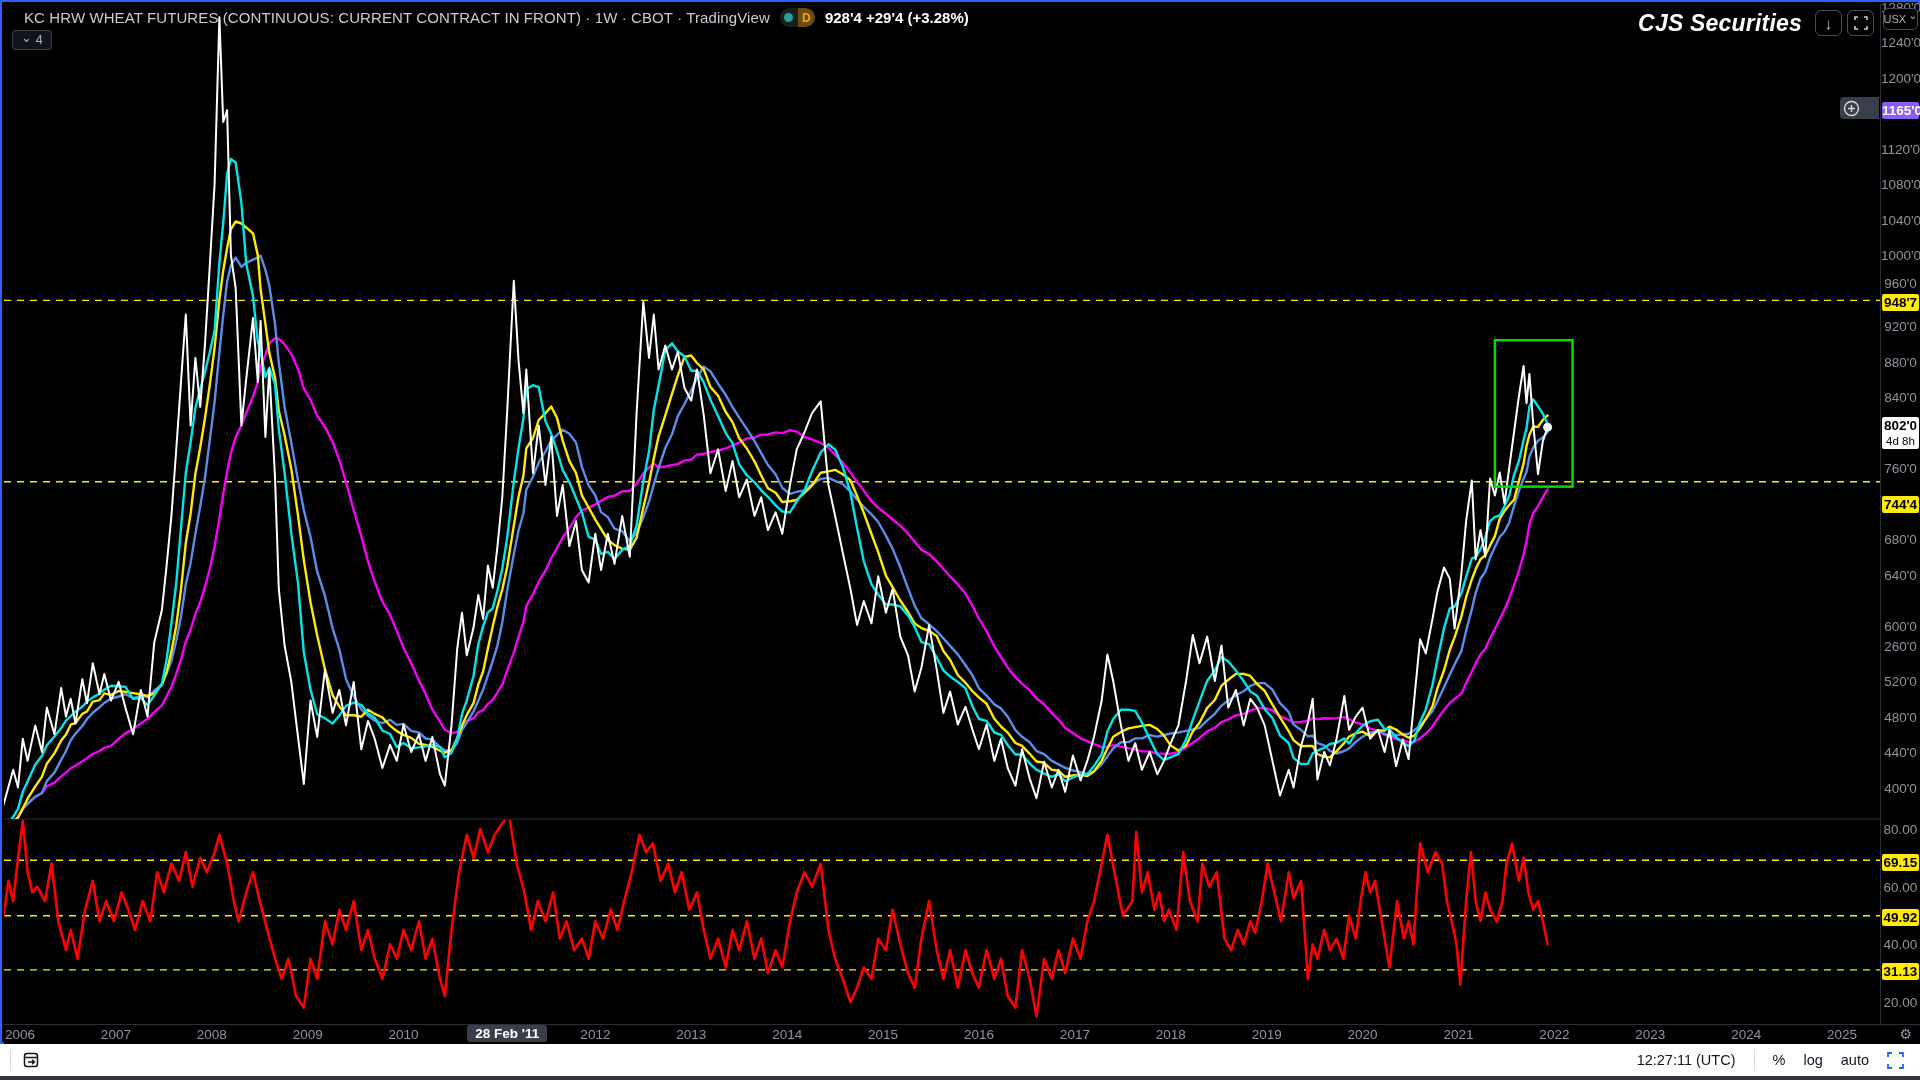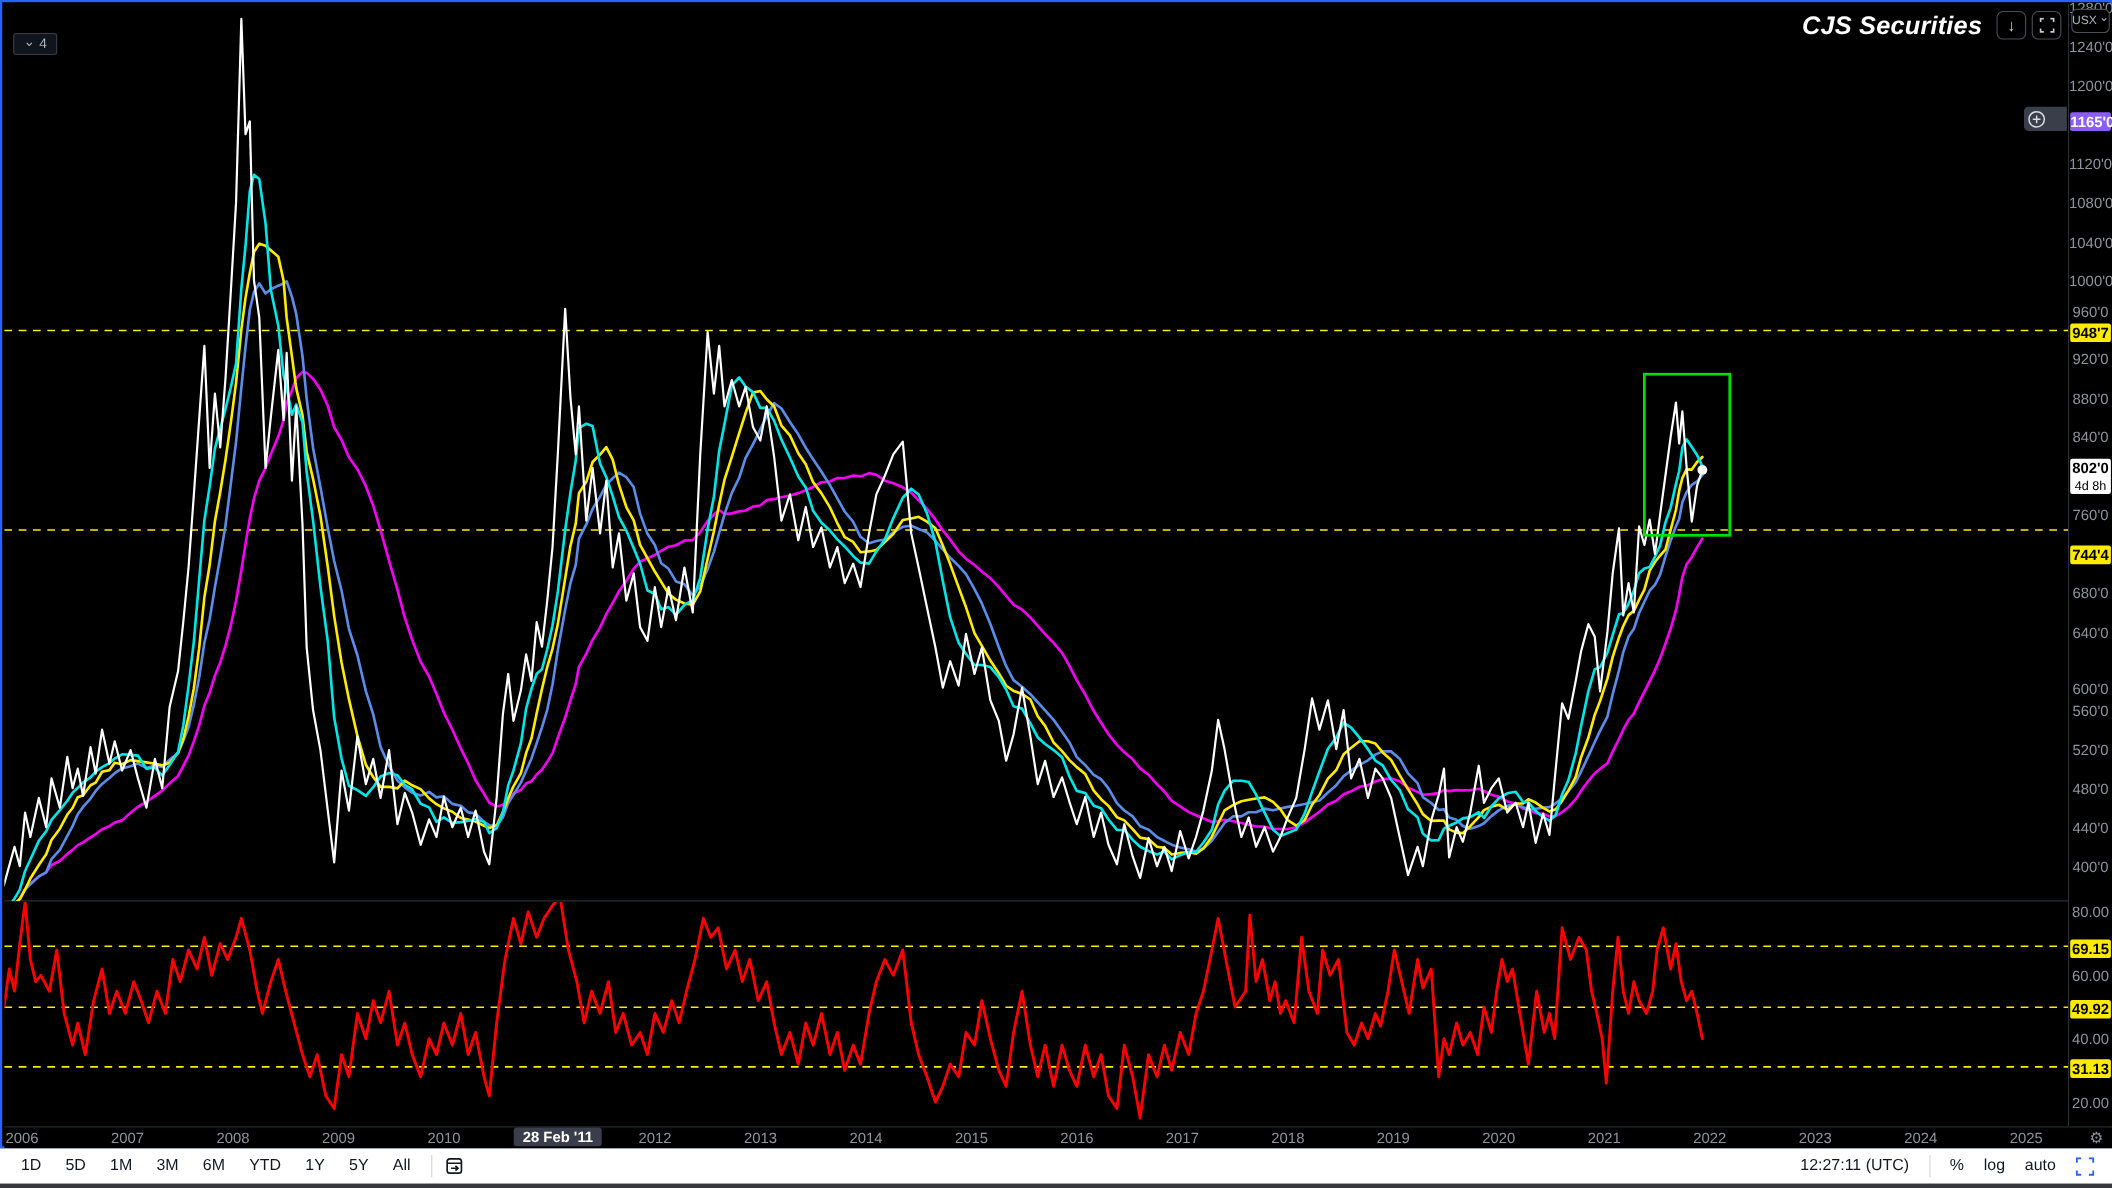--- a/index.html
+++ b/index.html
@@ -90,20 +90,30 @@
         <polyline points="-51.1,847.6 -36.7,841.0 -27.2,840.2 -17.6,835.4 -8.0,833.4 1.6,828.2 11.2,814.9 16.0,806.8 20.8,789.8 25.6,779.4 33.3,762.4 40.0,753.7 44.8,743.3 52.4,734.5 59.2,726.0 64.0,718.6 68.7,714.2 73.5,709.5 80.3,704.7 85.0,699.6 90.8,695.4 97.5,691.7 102.3,687.6 109.0,683.7 116.7,684.2 123.4,684.9 131.1,696.8 138.8,696.0 145.5,703.1 152.2,693.5 159.9,681.5 164.6,657.8 169.4,621.5 174.2,581.5 179.0,525.8 183.8,471.0 188.6,440.3 193.4,405.6 198.2,387.5 203.0,369.7 207.8,350.3 212.6,328.6 217.4,260.5 221.2,221.2 225.1,171.8 228.9,157.0 233.7,160.8 239.4,201.1 244.2,261.4 251.0,294.1 255.8,339.4 258.6,350.3 263.4,375.0 267.3,365.7 273.0,382.0 276.8,427.1 282.6,471.0 289.3,531.2 296.0,581.2 301.8,650.3 308.5,687.6 315.2,712.3 322.9,716.3 330.6,721.5 337.3,713.6 344.0,703.9 351.7,700.7 359.3,702.8 366.0,711.4 372.7,715.7 380.4,728.7 388.1,732.0 394.8,745.1 401.5,741.0 409.2,746.2 416.9,745.4 423.6,744.2 430.3,742.9 438.0,745.1 442.8,755.3 449.5,750.9 455.2,736.7 460.0,712.0 464.8,698.4 471.5,674.0 476.3,642.2 481.1,624.4 485.9,610.5 490.7,606.4 495.5,588.2 500.3,566.4 505.1,536.1 511.8,479.8 516.6,445.7 521.4,416.6 524.3,387.2 531.0,383.2 536.7,385.2 543.5,419.3 549.2,431.8 555.0,449.0 560.7,468.2 567.4,480.3 574.1,496.3 579.9,510.5 586.6,534.8 593.3,537.7 599.1,551.9 605.8,549.9 612.5,557.0 620.2,547.9 627.8,543.7 634.6,523.5 641.3,478.9 647.0,449.6 651.8,408.0 656.6,383.6 663.3,348.4 670.0,341.2 675.8,349.4 682.5,354.5 689.2,368.8 695.0,368.8 701.7,380.4 708.4,397.7 716.1,413.9 723.7,431.1 730.5,441.1 737.2,462.4 744.8,473.2 752.5,480.3 759.2,488.3 765.9,494.8 773.6,503.4 780.3,509.5 788.0,510.4 794.7,499.3 802.4,488.5 810.1,469.0 818.7,450.5 826.4,442.3 833.1,447.5 840.7,464.7 848.4,490.7 855.1,526.1 861.8,559.3 869.5,582.4 876.2,592.5 883.9,602.5 890.6,602.5 898.3,604.4 906.0,613.5 912.7,624.9 919.4,640.1 927.1,642.2 934.7,655.6 941.4,668.4 948.1,674.4 955.8,679.9 963.5,686.4 970.2,703.7 976.9,717.0 984.6,718.9 992.3,730.5 999.0,732.8 1005.7,743.0 1013.4,752.5 1020.1,752.5 1027.7,761.5 1034.5,767.8 1042.1,771.6 1049.8,774.8 1056.5,772.2 1063.2,779.3 1070.9,775.4 1078.6,772.5 1085.3,772.3 1092.0,763.9 1099.7,752.4 1105.4,729.4 1111.2,717.0 1118.9,707.8 1126.5,707.8 1133.2,708.9 1139.9,720.4 1147.6,736.7 1155.3,752.2 1162.0,758.1 1168.7,755.2 1176.4,752.2 1184.1,737.4 1190.8,717.9 1197.5,699.4 1205.2,678.7 1212.8,668.4 1219.5,655.0 1226.3,659.5 1233.9,668.6 1241.6,679.0 1248.3,689.4 1255.0,693.8 1262.7,707.1 1270.4,716.0 1278.0,733.6 1286.7,741.0 1291.5,755.8 1299.1,762.1 1305.9,761.7 1310.7,751.3 1315.4,748.7 1322.2,745.7 1327.9,742.0 1334.6,740.8 1342.3,736.4 1347.1,741.6 1353.8,731.1 1360.5,723.7 1368.2,719.2 1375.9,717.8 1382.6,727.1 1387.4,727.1 1394.1,735.4 1400.8,740.7 1406.6,744.1 1412.3,738.9 1418.1,720.1 1423.8,707.4 1430.5,682.8 1435.3,658.3 1442.0,626.3 1447.8,606.4 1452.6,604.6 1459.3,591.4 1464.1,575.2 1469.8,556.5 1473.7,555.2 1478.5,547.1 1483.3,535.1 1488.1,519.1 1492.9,514.8 1497.7,513.5 1502.5,504.2 1507.2,493.8 1512.0,473.1 1516.8,459.5 1521.6,437.9 1524.5,426.4 1527.4,404.8 1531.2,397.4 1536.0,404.3 1540.8,411.7 1545.6,421.9" fill="none" stroke="#00E5E5" stroke-width="2.4" stroke-linejoin="round" stroke-linecap="round"></polyline>
         <polyline points="-51.1,847.6 -36.7,834.3 -27.2,838.8 -17.6,821.0 -8.0,825.4 1.6,802.4 11.2,767.8 16.0,785.5 20.8,736.7 25.6,758.9 33.3,723.4 40.0,750.0 44.8,705.6 52.4,732.3 59.2,686.1 64.0,714.5 68.7,696.8 73.5,721.6 80.3,677.2 85.0,701.2 90.8,661.3 97.5,692.3 102.3,671.9 109.0,698.5 116.7,679.9 123.4,705.6 131.1,732.3 138.8,687.9 145.5,714.5 152.2,640.8 159.9,608.0 164.6,563.6 169.4,513.9 174.2,448.3 179.0,379.9 183.8,312.5 188.6,423.4 193.4,355.9 198.2,404.8 203.0,341.8 207.8,263.6 212.6,182.0 217.4,15.2 221.2,119.9 225.1,108.3 228.9,253.0 233.7,286.7 239.4,423.4 244.2,377.3 251.0,316.0 255.8,379.9 258.6,318.7 263.4,434.9 267.3,367.5 273.0,474.9 276.8,586.7 282.6,643.5 289.3,679.9 296.0,734.9 301.8,781.9 308.5,698.5 315.2,734.9 322.9,667.5 330.6,710.9 337.3,687.9 344.0,723.4 351.7,679.9 359.3,747.3 366.0,718.9 372.7,736.7 380.4,766.0 388.1,742.9 394.8,758.9 401.5,722.5 409.2,750.0 416.9,732.3 423.6,758.9 430.3,734.9 438.0,772.2 442.8,783.7 449.5,723.4 455.2,647.0 460.0,610.7 464.8,653.3 471.5,625.8 476.3,592.9 481.1,616.9 485.9,563.6 490.7,585.8 495.5,544.1 500.3,495.3 505.1,411.0 511.8,278.7 516.6,359.5 521.4,411.0 524.3,367.5 531.0,471.3 536.7,423.4 543.5,482.9 549.2,434.9 555.0,513.9 560.7,482.9 567.4,544.1 574.1,519.3 579.9,568.1 586.6,580.5 593.3,531.7 599.1,568.1 605.8,531.7 612.5,561.9 620.2,513.9 627.8,554.8 634.6,411.0 641.3,300.0 647.0,355.9 651.8,312.5 656.6,367.5 663.3,343.5 670.0,367.5 675.8,349.7 682.5,386.1 689.2,398.5 695.0,367.5 701.7,412.8 708.4,471.3 716.1,447.4 723.7,489.1 730.5,458.9 737.2,495.3 744.8,477.5 752.5,513.9 759.2,495.3 765.9,528.1 773.6,510.4 780.3,531.7 788.0,482.9 794.7,447.4 802.4,430.5 810.1,411.0 818.7,399.4 826.4,482.9 833.1,513.9 840.7,550.3 848.4,586.7 855.1,623.1 861.8,599.1 869.5,621.3 876.2,574.3 883.9,610.7 890.6,586.7 898.3,634.6 906.0,653.3 912.7,689.6 919.4,665.7 927.1,623.1 934.7,667.5 941.4,710.9 948.1,689.6 955.8,722.5 963.5,704.7 970.2,726.9 976.9,747.3 984.6,722.5 992.3,758.9 999.0,736.7 1005.7,766.0 1013.4,783.7 1020.1,747.3 1027.7,776.6 1034.5,796.1 1042.1,759.8 1049.8,785.5 1056.5,767.8 1063.2,789.9 1070.9,753.5 1078.6,778.4 1085.3,758.9 1092.0,734.9 1099.7,698.5 1105.4,652.4 1111.2,679.0 1118.9,723.4 1126.5,758.9 1133.2,741.1 1139.9,767.8 1147.6,750.0 1155.3,772.2 1162.0,758.9 1168.7,741.1 1176.4,723.4 1184.1,679.0 1190.8,632.9 1197.5,661.3 1205.2,634.6 1212.8,679.0 1219.5,643.5 1226.3,705.6 1233.9,687.9 1241.6,723.4 1248.3,696.8 1255.0,705.6 1262.7,723.4 1270.4,758.9 1278.0,793.5 1286.7,767.8 1291.5,785.5 1299.1,743.8 1305.9,720.7 1310.7,696.8 1315.4,777.5 1322.2,750.0 1327.9,763.3 1334.6,736.7 1342.3,694.1 1347.1,727.8 1353.8,714.5 1360.5,705.6 1368.2,736.7 1375.9,727.8 1382.6,750.0 1387.4,727.8 1394.1,764.2 1400.8,737.6 1406.6,757.1 1412.3,696.8 1418.1,637.3 1423.8,651.5 1430.5,616.9 1435.3,590.3 1442.0,565.4 1447.8,576.9 1452.6,626.6 1459.3,572.5 1464.1,519.3 1469.8,478.4 1473.7,557.4 1478.5,528.1 1483.3,554.8 1488.1,476.6 1492.9,493.5 1497.7,470.4 1502.5,501.5 1507.2,466.0 1512.0,430.5 1516.8,395.0 1521.6,363.9 1524.5,401.2 1527.4,371.9 1531.2,421.6 1536.0,472.2 1540.8,439.4 1545.6,425.2" fill="none" stroke="#FFFFFF" stroke-width="2" stroke-linejoin="round" stroke-linecap="round"></polyline>
         <rect x="1492.8600000000088" y="338.2" width="77.67899999999486" height="146.4375" fill="none" stroke="#00DD00" stroke-width="2.5"></rect>
         <circle cx="1545.6050000000043" cy="425.17499999999995" r="4.5" fill="#FFF"></circle>
       </g>
       <g clip-path="url(#oscClip)">
         <polyline points="1.6,913.5 6.4,878.9 11.2,899.1 16.0,855.8 20.8,818.4 25.6,870.2 30.4,890.4 35.2,884.7 42.9,899.1 49.6,861.6 56.3,919.3 64.0,948.1 68.7,927.9 75.5,956.7 83.1,907.7 90.8,878.9 97.5,919.3 104.2,899.1 111.9,919.3 119.6,890.4 126.3,907.7 133.0,927.9 140.7,899.1 148.3,919.3 155.1,870.2 161.8,890.4 169.4,861.6 177.1,878.9 183.8,850.1 190.5,884.7 198.2,855.8 204.9,870.2 212.6,850.1 217.4,832.8 225.1,861.6 231.8,899.1 236.6,919.3 244.2,890.4 251.0,870.2 257.7,899.1 265.3,927.9 273.0,956.7 279.7,976.9 286.4,956.7 294.1,994.2 301.8,1005.7 308.5,956.7 315.2,976.9 322.9,919.3 330.6,942.3 337.3,907.7 344.0,927.9 351.7,899.1 359.3,948.1 366.0,927.9 372.7,956.7 380.4,976.9 388.1,942.3 394.8,956.7 401.5,927.9 409.2,948.1 416.9,919.3 423.6,956.7 430.3,936.6 438.0,976.9 442.8,994.2 449.5,927.9 457.1,870.2 464.8,832.8 471.5,855.8 478.2,827.0 485.9,850.1 492.6,832.8 500.3,821.2 507.0,812.6 514.7,861.6 522.4,890.4 529.1,927.9 535.8,899.1 543.5,919.3 551.1,890.4 557.8,936.6 564.5,919.3 572.2,948.1 579.9,936.6 586.6,956.7 593.3,919.3 601.0,936.6 608.7,907.7 615.4,927.9 622.1,899.1 629.8,870.2 637.4,832.8 644.1,850.1 650.9,841.4 658.5,878.9 666.2,861.6 672.9,890.4 679.6,870.2 687.3,907.7 695.0,890.4 701.7,927.9 708.4,956.7 716.1,936.6 723.7,965.4 730.5,927.9 737.2,948.1 744.8,919.3 752.5,956.7 759.2,936.6 765.9,971.1 773.6,948.1 780.3,965.4 788.0,919.3 794.7,890.4 802.4,870.2 810.1,884.7 818.7,861.6 826.4,927.9 833.1,956.7 840.7,976.9 848.4,1000.0 855.1,985.6 861.8,965.4 869.5,976.9 876.2,936.6 883.9,948.1 890.6,907.7 898.3,942.3 906.0,971.1 912.7,985.6 919.4,936.6 927.1,899.1 934.7,948.1 941.4,976.9 948.1,948.1 955.8,985.6 963.5,948.1 970.2,971.1 976.9,985.6 984.6,948.1 992.3,976.9 999.0,956.7 1005.7,994.2 1013.4,1005.7 1020.1,948.1 1027.7,976.9 1034.5,1014.4 1042.1,956.7 1049.8,976.9 1056.5,948.1 1063.2,971.1 1070.9,936.6 1078.6,956.7 1085.3,919.3 1092.0,899.1 1099.7,861.6 1105.4,832.8 1114.1,878.9 1120.8,913.5 1130.4,899.1 1134.2,829.9 1139.9,890.4 1145.7,870.2 1152.4,907.7 1157.2,890.4 1162.0,919.3 1166.8,907.7 1174.5,927.9 1181.2,850.1 1187.9,899.1 1195.6,919.3 1200.4,861.6 1207.1,884.7 1214.8,870.2 1222.4,936.6 1229.1,948.1 1235.8,927.9 1241.6,942.3 1248.3,919.3 1253.1,930.8 1259.8,899.1 1265.6,861.6 1272.3,890.4 1279.0,919.3 1286.7,870.2 1291.5,896.2 1299.1,878.9 1305.9,976.9 1310.7,942.3 1315.4,956.7 1322.2,927.9 1327.9,948.1 1334.6,936.6 1341.3,956.7 1347.1,913.5 1353.8,936.6 1358.6,899.1 1363.4,870.2 1368.2,890.4 1373.0,878.9 1379.7,919.3 1387.4,965.4 1395.0,899.1 1401.8,936.6 1406.6,919.3 1411.3,942.3 1418.1,841.4 1425.7,870.2 1433.4,850.1 1440.1,861.6 1444.9,899.1 1449.7,919.3 1454.5,942.3 1458.3,982.7 1464.1,899.1 1468.9,850.1 1473.7,899.1 1478.5,919.3 1483.3,890.4 1488.1,907.7 1494.8,919.3 1500.5,899.1 1504.4,861.6 1510.1,841.4 1516.8,878.9 1521.6,855.8 1526.4,890.4 1531.2,907.7 1536.0,899.1 1540.8,919.3 1545.6,942.3" fill="none" stroke="#FF0000" stroke-width="2.6" stroke-linejoin="round" stroke-linecap="round"></polyline>
       </g>
     </svg>
 
+  <div id="legend">
+    <span id="symbol-title">KC HRW WHEAT FUTURES (CONTINUOUS: CURRENT CONTRACT IN FRONT) · 1W · CBOT · TradingView</span>
+    <span id="interval-pill">
+      <span class="dot-side">
+          <span class="dot"></span>
+        </span>
+      <span class="d-side">D</span>
+    </span>
+    <span id="price-block">928'4  +29'4 (+3.28%)</span>
+  </div>
   <div id="collapse-chip">
     <span style="margin-top:-6px;">⌄</span>
     <span>4</span>
   </div>
 
   <div id="brand">CJS Securities</div>
   <div class="hdr-btn" id="btn-download">
     <span>↓</span>
   </div>
   <div class="hdr-btn" id="btn-fullscreen">
@@ -136,21 +146,21 @@
         <div class="tick" style="top: 271.5px;">960'0</div>
         <div class="tick" style="top: 315px;">920'0</div>
         <div class="tick" style="top: 350.5px;">880'0</div>
         <div class="tick" style="top: 386px;">840'0</div>
         <div class="tick" style="top: 421.5px;">800'0</div>
         <div class="tick" style="top: 457px;">760'0</div>
         <div class="tick" style="top: 492.5px;">720'0</div>
         <div class="tick" style="top: 528px;">680'0</div>
         <div class="tick" style="top: 563.5px;">640'0</div>
         <div class="tick" style="top: 615px;">600'0</div>
-        <div class="tick" style="top: 634.5px;">560'0</div>
+        <div class="tick" style="top: 634.5px;">260'0</div>
         <div class="tick" style="top: 670px;">520'0</div>
         <div class="tick" style="top: 705.5px; text-align: center;">480'0</div>
         <div class="tick" style="top: 741px;">440'0</div>
         <div class="tick" style="top: 776.5px;">400'0</div>
         <div class="tick" style="top: 818px;">80.00</div>
         <div class="tick" style="top: 875.66px;">60.00</div>
         <div class="tick" style="top: 933.32px;">40.00</div>
         <div class="tick" style="top: 990.98px;">20.00</div>
       </div>
     <div id="scale-labels">
@@ -185,31 +195,20 @@
         <div class="year" style="left: 1646.3px;">2023</div>
         <div class="year" style="left: 1742.2px;">2024</div>
         <div class="year" style="left: 1838.1px;">2025</div>
       </div>
     <div id="date-chip" style="left: 503.172px;">28 Feb '11</div>
     <div id="axis-gear">⚙</div>
   </div>
 </div>
 
 <div id="toolbar">
-  <div id="ranges">
-      <span class="range-btn">1D</span>
-      <span class="range-btn">5D</span>
-      <span class="range-btn">1M</span>
-      <span class="range-btn">3M</span>
-      <span class="range-btn">6M</span>
-      <span class="range-btn">YTD</span>
-      <span class="range-btn">1Y</span>
-      <span class="range-btn">5Y</span>
-      <span class="range-btn">All</span>
-    </div>
   <div class="tb-divider"></div>
   <div id="goto-date">
     <svg width="20" height="20" viewBox="0 0 20 20">
       <rect x="3.5" y="3.5" width="13" height="13" rx="2.5" fill="none" stroke="#131722" stroke-width="1.5"></rect>
       <path d="M3.5 7.5 H16.5" stroke="#131722" stroke-width="1.5"></path>
       <path d="M7 12 H13 M11 9.8 L13.4 12 L11 14.2" fill="none" stroke="#131722" stroke-width="1.5"></path>
     </svg>
   </div>
   <div id="toolbar-right">
     <span id="clock">12:27:11 (UTC)</span>

